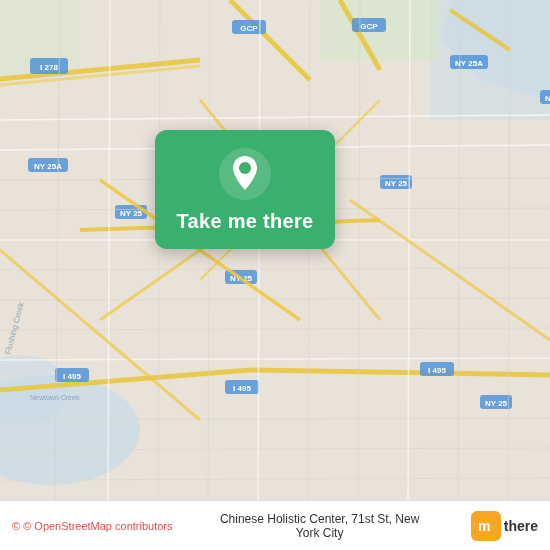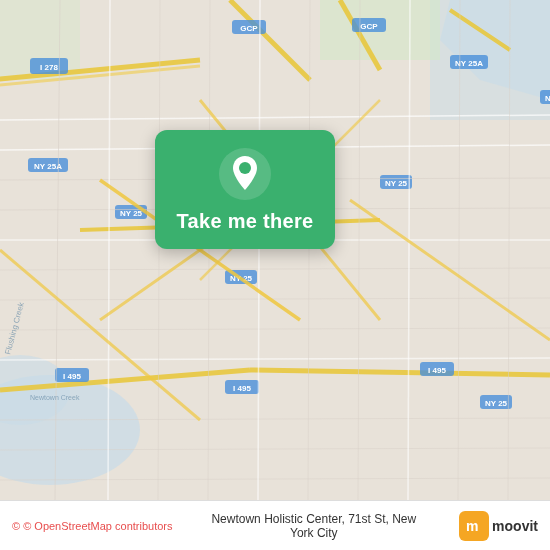--- a/index.html
+++ b/index.html
@@ -230,23 +230,23 @@
     </svg>
     <button id="take-me-btn">Take me there</button>
   </div>
 </div>
 
 <div id="bottom-bar">
   <div class="copyright">
     <span>©</span>
     <span>© OpenStreetMap contributors</span>
   </div>
-  <div class="location-text">Newtown Holistic Center, 71st St, New York City</div>
+  <div class="location-text">Chinese Holistic Center, 71st St, New York City</div>
   <div class="moovit-logo">
     <div class="moovit-icon">
       <svg width="20" height="20" viewBox="0 0 20 20" xmlns="http://www.w3.org/2000/svg">
 
         <text x="2" y="15" font-size="14" font-weight="bold" fill="white">m</text>
       </svg>
     </div>
-    <span class="moovit-text">moovit</span>
+    <span class="moovit-text">there</span>
   </div>
 </div>
 
 </body></html>

